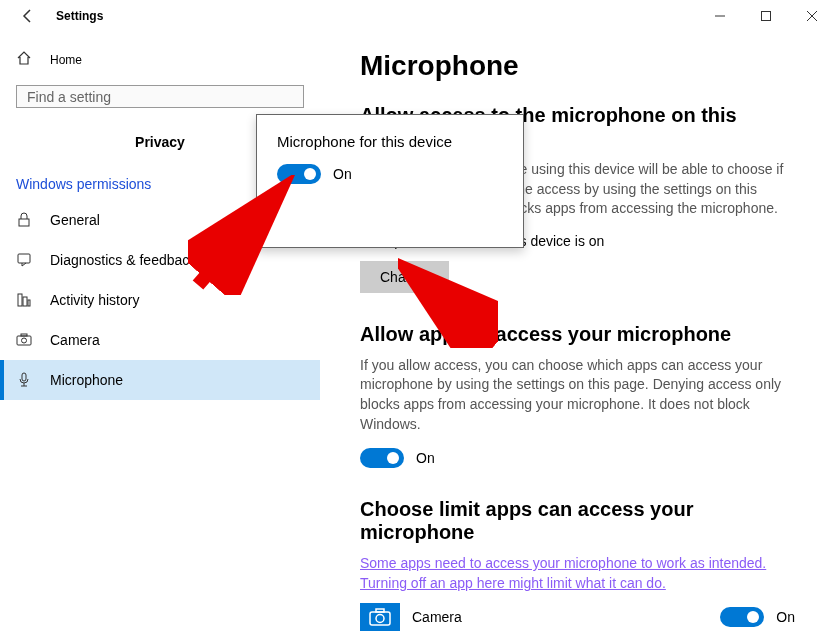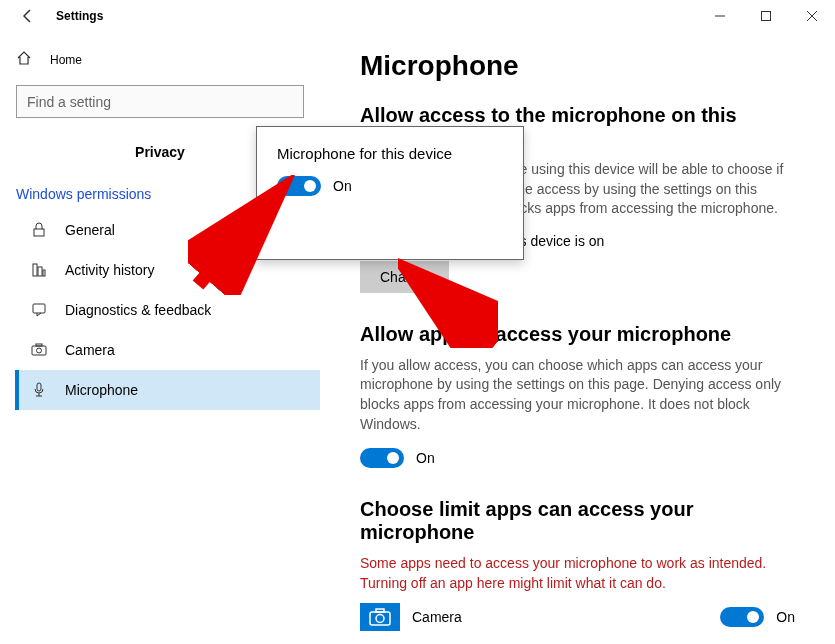--- a/index.html
+++ b/index.html
@@ -7,41 +7,41 @@
     .titlebar { height: 32px; display: flex; align-items: center; padding-left: 8px; font-weight: bold; }
     .back-btn { width: 40px; height: 32px; display: flex; align-items: center; justify-content: center; cursor: pointer; }
     .title-text { font-size: 12px; margin-left: 8px; }
     .window-controls { position: absolute; top: 0; right: 0; display: flex; }
     .win-btn { width: 46px; height: 32px; display: flex; align-items: center; justify-content: center; cursor: pointer; font-size: 10px; }
     .layout { display: flex; height: calc(644px - 32px); }
     .sidebar { width: 320px; padding: 8px 0; overflow-y: auto; }
     .home-item { display: flex; align-items: center; padding: 10px 16px; cursor: pointer; font-size: 12px; }
     .home-item .ic { width: 20px; margin-right: 14px; color: #333; }
     .search-box { margin: 6px 16px 16px 16px; }
-    .search-input { width: 100%; height: 33px; border: 1px solid #999; padding: 0 10px; font-size: 14px; background: #fafafa; }
+    .search-input { width: 100%; height: 23px; border: 1px solid #999; padding: 0 10px; font-size: 14px; background: #fafafa; }
     .search-input::placeholder { color: #666; }
     .section-title { font-weight: 600; font-size: 14px; padding: 10px 16px; text-align: center; }
     .group-label { color: #1d4ed8; font-size: 14px; padding: 16px 16px 8px 16px; }
-    .nav-item { display: flex; align-items: center; padding: 12px 16px; cursor: pointer; font-size: 14px; margin-left: 15px; }
+    .nav-item { display: flex; align-items: center; padding: 12px 16px; cursor: pointer; font-size: 14px; }
     .nav-item.active { background: #d0e7f8; border-left: 4px solid #0078d4; padding-left: 12px; }
     .nav-item .ic { width: 20px; margin-right: 14px; color: #333; display: inline-flex; }
     .content { flex: 1; padding: 18px 40px; overflow-y: auto; }
     .page-title { font-size: 28px; font-weight: 600; margin-bottom: 22px; }
     .section-h { font-size: 20px; font-weight: 600; margin-bottom: 10px; }
     .desc { color: #555; font-size: 14px; line-height: 1.4; margin-bottom: 14px; max-width: 440px; }
     .status-line { font-size: 14px; margin-bottom: 12px; }
     .change-btn { background: #ccc; border: none; padding: 8px 20px; font-size: 14px; cursor: pointer; margin-bottom: 30px; }
     .toggle-row { display: flex; align-items: center; gap: 12px; margin-bottom: 30px; }
     .toggle { width: 44px; height: 20px; border-radius: 10px; background: #0078d4; position: relative; cursor: pointer; }
     .toggle::after { content: ""; width: 12px; height: 12px; border-radius: 50%; background: #fff; position: absolute; top: 4px; right: 5px; }
-    .apps-desc { color: #b91c1c; font-size: 14px; line-height: 1.4; margin-bottom: 0; max-width: 440px; }
+    .apps-desc { color: #8b5cf6; font-size: 14px; line-height: 1.4; margin-bottom: 0; max-width: 440px; text-decoration: underline; }
     .app-row { display: flex; align-items: center; gap: 12px; margin-top: 10px; }
     .app-icon { width: 40px; height: 28px; background: #0078d4; display: flex; align-items: center; justify-content: center; color: #fff; }
     .app-name { flex: 1; }
-    .popup { position: absolute; top: 126px; left: 256px; width: 268px; height: 134px; background: #fff; border: 1px solid #666; box-shadow: 0 4px 10px rgba(0,0,0,0.2); padding: 18px 20px; z-index: 100; }
+    .popup { position: absolute; top: 114px; left: 256px; width: 268px; height: 134px; background: #fff; border: 1px solid #666; box-shadow: 0 4px 10px rgba(0,0,0,0.2); padding: 18px 20px; z-index: 100; }
     .popup-title { font-size: 15px; margin-bottom: 14px; }
     .popup-toggle-row { display: flex; align-items: center; gap: 12px; }
     .arrow { position: absolute; z-index: 200; }
     .arrow svg { display: block; }
     .ic svg { width: 16px; height: 16px; }
   </style>
 </head>
 <body>
 
 <div class="titlebar">
@@ -90,35 +90,35 @@
           <svg viewBox="0 0 16 16">
             <rect x="3" y="7" width="10" height="7" stroke="#333" fill="none"></rect>
             <path d="M5 7 V4 A3 3 0 0 1 11 4 V7" stroke="#333" fill="none"></path>
           </svg>
         </span>
       <span>General</span>
     </div>
     <div class="nav-item">
       <span class="ic">
           <svg viewBox="0 0 16 16">
+            <rect x="2" y="2" width="12" height="9" rx="1" stroke="#333" fill="none"></rect>
+            <path d="M6 11 L6 14 L10 11" stroke="#333" fill="none"></path>
+          </svg>
+        </span>
+      <span>Diagnostics &amp; feedback</span>
+    </div>
+    <div class="nav-item">
+      <span class="ic">
+          <svg viewBox="0 0 16 16">
             <rect x="2" y="2" width="4" height="12" stroke="#333" fill="none"></rect>
             <rect x="7" y="5" width="4" height="9" stroke="#333" fill="none"></rect>
             <rect x="12" y="8" width="2" height="6" stroke="#333" fill="none"></rect>
           </svg>
         </span>
       <span>Activity history</span>
-    </div>
-    <div class="nav-item">
-      <span class="ic">
-          <svg viewBox="0 0 16 16">
-            <rect x="2" y="2" width="12" height="9" rx="1" stroke="#333" fill="none"></rect>
-            <path d="M6 11 L6 14 L10 11" stroke="#333" fill="none"></path>
-          </svg>
-        </span>
-      <span>Diagnostics &amp; feedback</span>
     </div>
 
     <div class="nav-item">
       <span class="ic">
           <svg viewBox="0 0 16 16">
             <rect x="1" y="4" width="14" height="9" rx="1" stroke="#333" fill="none"></rect>
             <circle cx="8" cy="8.5" r="2.5" stroke="#333" fill="none"></circle>
             <rect x="5" y="2" width="6" height="2" stroke="#333" fill="none"></rect>
           </svg>
         </span>

